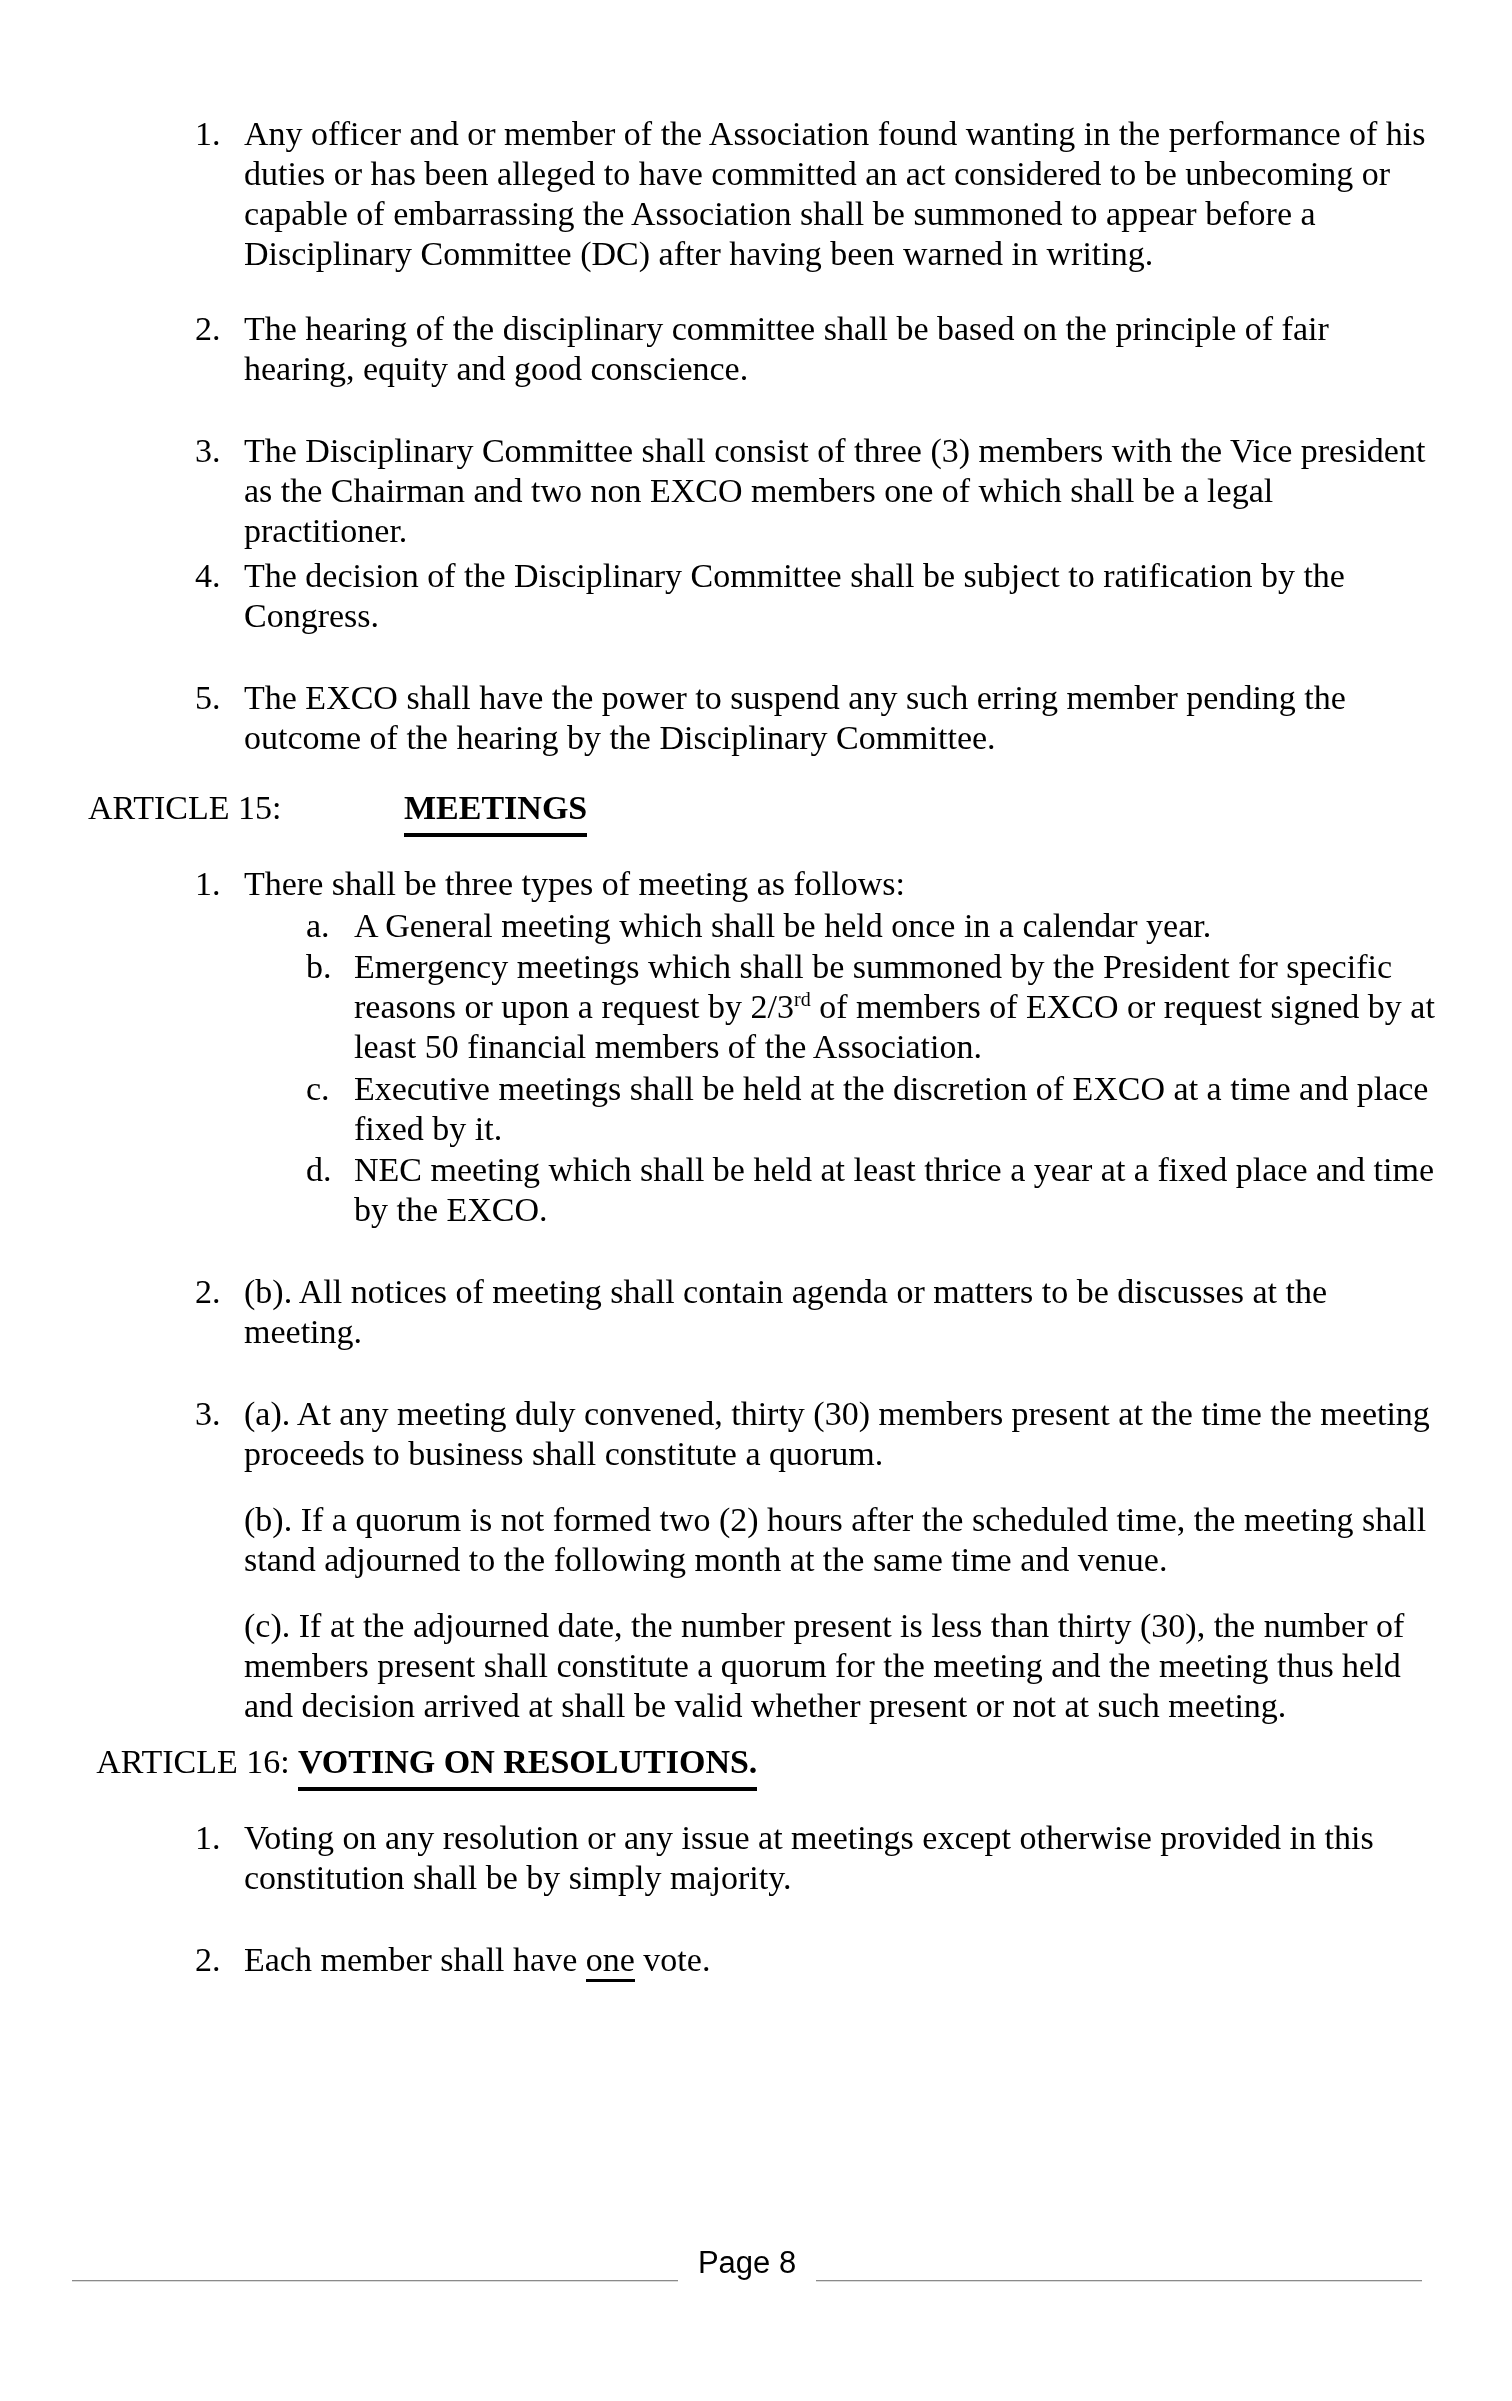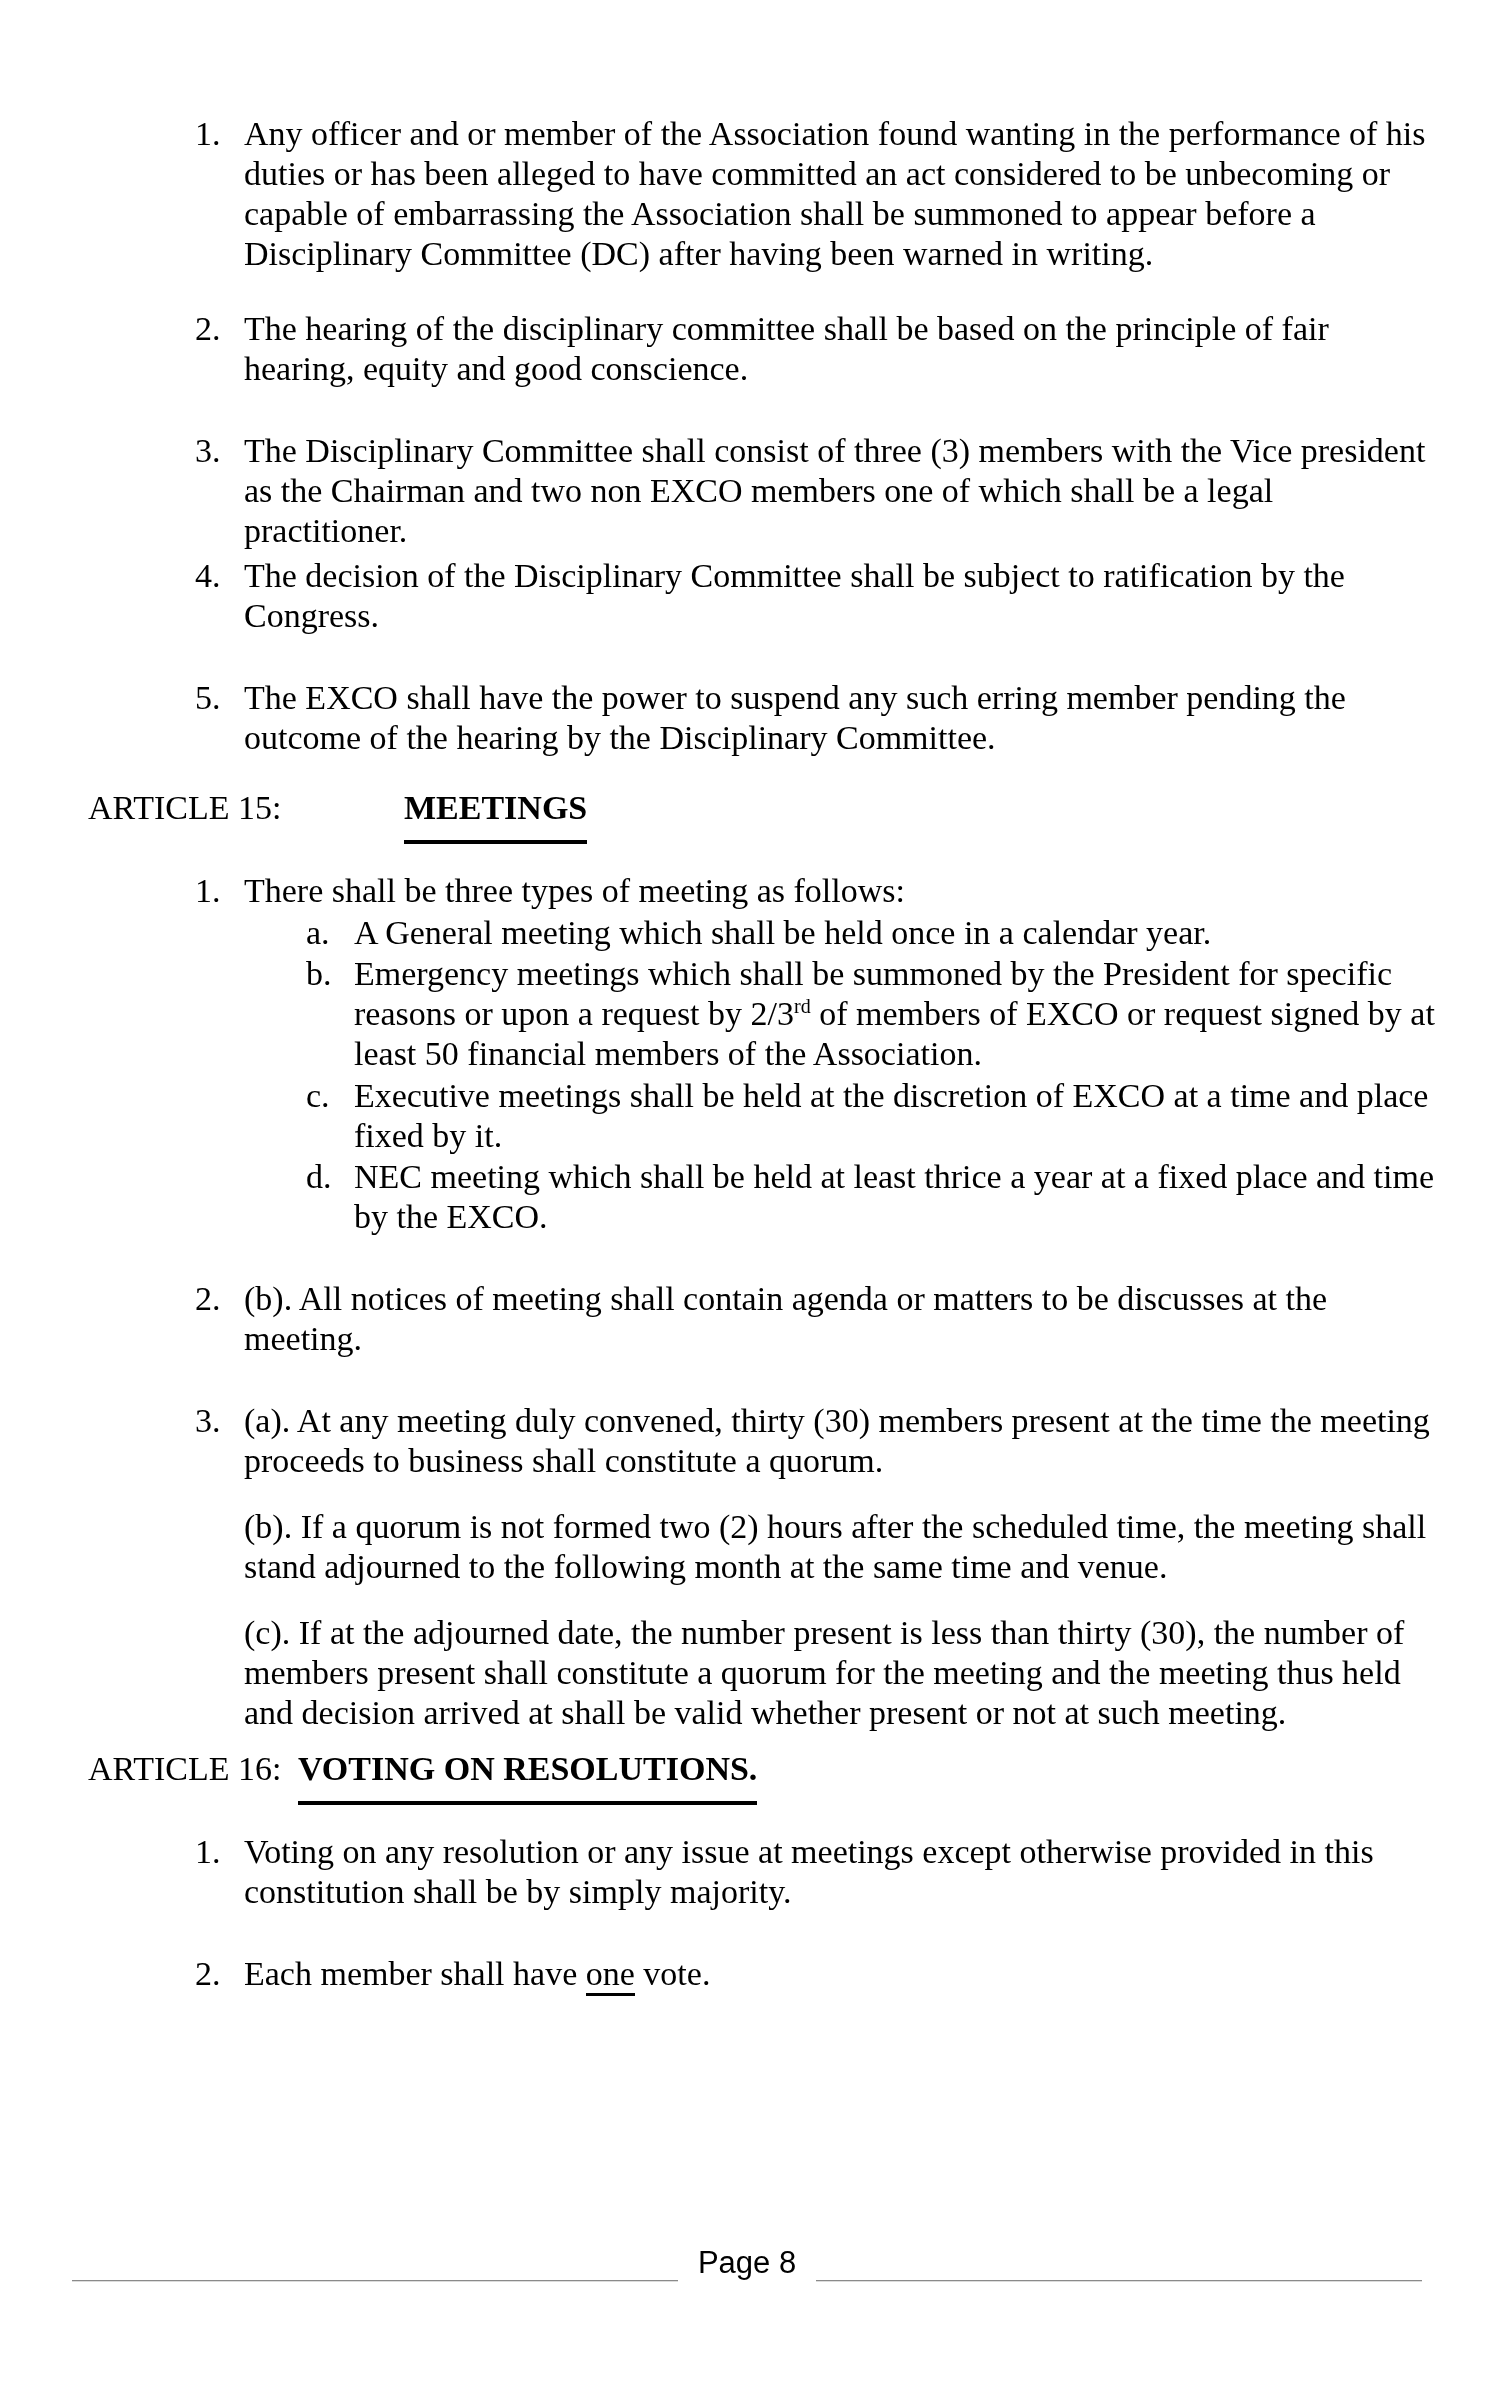--- a/index.html
+++ b/index.html
@@ -67,25 +67,26 @@
     margin-left: -107px;
     margin-bottom: 27.4px;
   }
   .article .label-bold {
     flex: 0 0 316px;
     font-weight: normal;
   }
   .article .label-plain {
     flex: 0 0 210px;
     font-weight: normal;
+    text-align: center;
   }
   .article .title {
     font-weight: bold;
     border-bottom: 4.6px solid #000000;
-    padding-bottom: 12px;
+    padding-bottom: 5px;
     align-self: flex-start;
   }
   .sup {
     vertical-align: super;
     font-size: 20px;
     line-height: 0;
   }
   .emph {
     font-weight: normal;
     border-bottom: 3.8px solid #000000;

